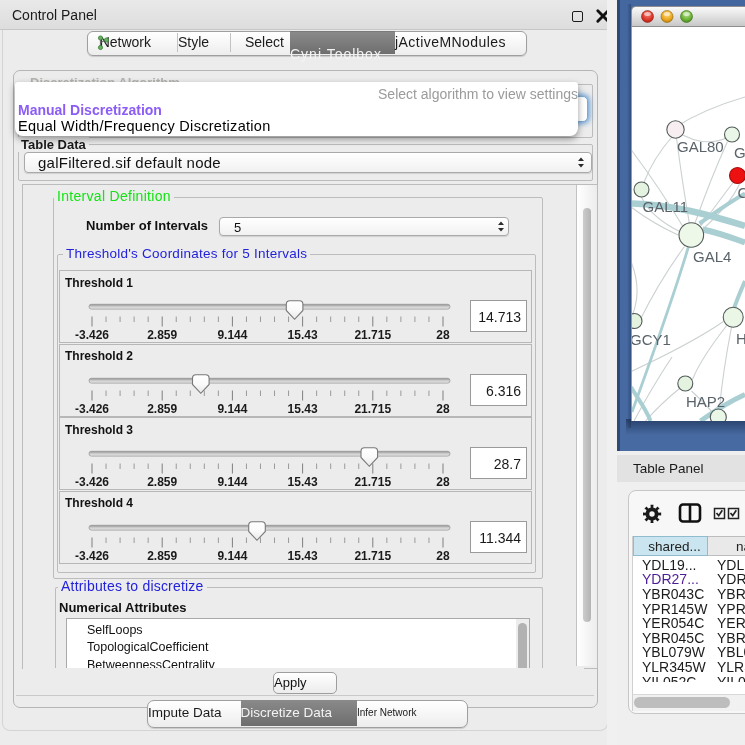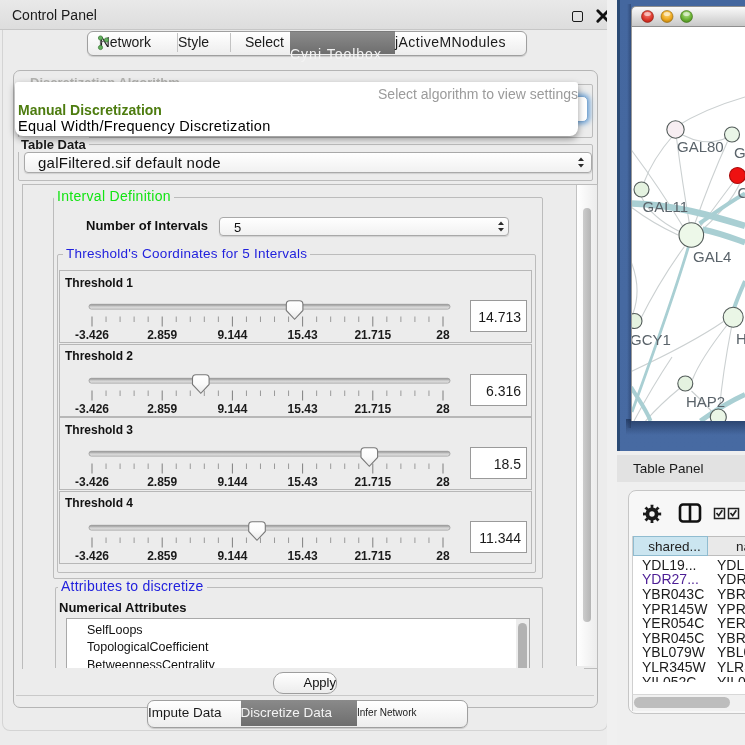--- a/index.html
+++ b/index.html
@@ -153,21 +153,21 @@
       <path d="M32.00 45.5V55.5 M102.20 45.5V55.5 M172.40 45.5V55.5 M242.60 45.5V55.5 M312.80 45.5V55.5 M383.00 45.5V55.5" stroke="#7f7f7f" stroke-width="1" fill="none"></path>
       <path d="M46.04 45.5V51 M60.08 45.5V51 M74.12 45.5V51 M88.16 45.5V51 M116.24 45.5V51 M130.28 45.5V51 M144.32 45.5V51 M158.36 45.5V51 M186.44 45.5V51 M200.48 45.5V51 M214.52 45.5V51 M228.56 45.5V51 M256.64 45.5V51 M270.68 45.5V51 M284.72 45.5V51 M298.76 45.5V51 M326.84 45.5V51 M340.88 45.5V51 M354.92 45.5V51 M368.96 45.5V51" stroke="#9a9a9a" stroke-width="1" fill="none"></path>
       <text x="32.0" y="67.5" font-size="12" font-weight="bold" fill="#1a1a1a" text-anchor="middle" font-family="Liberation Sans,sans-serif">-3.426</text>
       <text x="102.2" y="67.5" font-size="12" font-weight="bold" fill="#1a1a1a" text-anchor="middle" font-family="Liberation Sans,sans-serif">2.859</text>
       <text x="172.4" y="67.5" font-size="12" font-weight="bold" fill="#1a1a1a" text-anchor="middle" font-family="Liberation Sans,sans-serif">9.144</text>
       <text x="242.6" y="67.5" font-size="12" font-weight="bold" fill="#1a1a1a" text-anchor="middle" font-family="Liberation Sans,sans-serif">15.43</text>
       <text x="312.8" y="67.5" font-size="12" font-weight="bold" fill="#1a1a1a" text-anchor="middle" font-family="Liberation Sans,sans-serif">21.715</text>
       <text x="383.0" y="67.5" font-size="12" font-weight="bold" fill="#1a1a1a" text-anchor="middle" font-family="Liberation Sans,sans-serif">28</text>
       <path d="M301.0 33.3 Q301.0 29.8 304.5 29.8 L314.1 29.8 Q317.6 29.8 317.6 33.3 L317.6 39.5 L309.3 48.3 L301.0 39.5 Z" fill="url(#th2)" stroke="#787878" stroke-width="1.1"></path>
     </svg>
- <div class="valbox">18.5</div>
+ <div class="valbox">28.7</div>
 </div>
 <div class="thbox" style="top:490.5px;height:71px">
  <div class="thlabel">Threshold 4</div>
  <svg style="position:absolute;left:0;top:0" width="471" height="71" viewBox="0 0 471 71">
       <defs>
         <linearGradient id="tr3" x1="0" y1="0" x2="0" y2="1">
           <stop offset="0" stop-color="#8f8f8f"></stop>
           <stop offset="0.45" stop-color="#c9c9c9"></stop>
           <stop offset="1" stop-color="#ececec"></stop>
         </linearGradient>
@@ -197,31 +197,31 @@
 
 <div class="abs" style="left:66px;top:618px;width:462px;height:49px;border:1px solid #a9a9a9;background:#fff;overflow:hidden">
  <div style="position:absolute;left:20px;top:3.5px;font-size:12.5px;color:#111">SelfLoops</div>
  <div style="position:absolute;left:20px;top:21px;font-size:12.5px;color:#111">TopologicalCoefficient</div>
  <div style="position:absolute;left:20px;top:38.5px;font-size:12.5px;color:#111">BetweennessCentrality</div>
  <div style="position:absolute;right:0;top:0;width:13px;height:49px;background:#ededed"></div>
  <div style="position:absolute;right:2px;top:4px;width:9px;height:60px;border-radius:4.5px;background:#b2b2b2"></div>
 </div>
 
 <div class="abs" style="left:23px;top:668px;width:561px;height:26px;background:#ececec"></div>
-<div class="abs" style="left:273px;top:671.5px;width:62px;height:20px;background:linear-gradient(#ffffff,#ececec);border:1px solid #9e9e9e;border-radius:10px;font-size:13px;color:#111;text-align:right;line-height:20px">Apply</div>
+<div class="abs" style="left:273px;top:671.5px;width:62px;height:20px;background:linear-gradient(#ffffff,#ececec);border:1px solid #9e9e9e;border-radius:5px;font-size:13px;color:#111;text-align:left;line-height:20px">Apply</div>
 
 <div class="abs" style="left:147px;top:699.5px;width:319px;height:26px;border:1px solid #9f9f9f;border-radius:7px;background:linear-gradient(#ffffff,#ededed);box-shadow:0 1px 1px rgba(0,0,0,0.15)"></div>
 <div class="abs" style="left:240.5px;top:699.5px;width:116.5px;height:26px;background:linear-gradient(#8a8a8a,#6e6e6e)"></div>
 <div class="abs seg" style="left:148px;top:699.5px;width:93px;line-height:26px;font-size:13.5px">Impute Data</div>
 <div class="abs seg" style="left:240.5px;top:699.5px;width:116.5px;line-height:26px;font-size:13.5px;color:#f3f3f3">Discretize Data</div>
 <div class="abs seg" style="left:357px;top:699.5px;width:122px;line-height:26px;font-size:10px">Infer Network</div>
 
 <div class="abs" style="left:15px;top:82px;width:563px;height:54px;background:#fff;border-radius:3px 3px 8px 8px;box-shadow:0 3px 7px rgba(0,0,0,0.4);z-index:30"></div>
 <div class="abs" style="left:15px;top:85.5px;width:563px;height:16px;z-index:31;font-size:14px;color:#9b9b9b;text-align:right;line-height:16px">Select algorithm to view settings</div>
-<div class="abs" style="left:18px;top:101.5px;z-index:31;font-size:14px;font-weight:bold;color:#4d7c0f;line-height:16px">Manual Discretization</div>
+<div class="abs" style="left:18px;top:101.5px;z-index:31;font-size:14px;font-weight:bold;color:#8b5cf6;line-height:16px">Manual Discretization</div>
 <div class="abs" style="left:18px;top:117.5px;z-index:31;font-size:14.5px;letter-spacing:0.3px;color:#000;line-height:16px">Equal Width/Frequency Discretization</div>
 
 <div class="abs" style="left:607px;top:0;width:11px;height:745px;background:#f0f0f0"></div>
 
 <div class="abs" style="left:617px;top:0;width:128px;height:451px;background:linear-gradient(#44679f,#476aa2);border-left:3px solid #2b4a74;box-sizing:border-box"></div>
 
 <div class="abs" style="left:626px;top:419px;width:119px;height:16px;background:linear-gradient(rgba(15,30,60,0.55),rgba(15,30,60,0))"></div>
 <div class="abs" style="left:627px;top:4px;width:4px;height:424px;background:linear-gradient(to right,rgba(15,30,60,0),rgba(15,30,60,0.35))"></div>
 
 <div class="abs" style="left:631px;top:6px;width:114px;height:21px;background:linear-gradient(#fafafa,#c8c8c8);border:1px solid #8f8f8f;border-right:none;border-radius:5px 0 0 0;box-sizing:border-box"></div>

